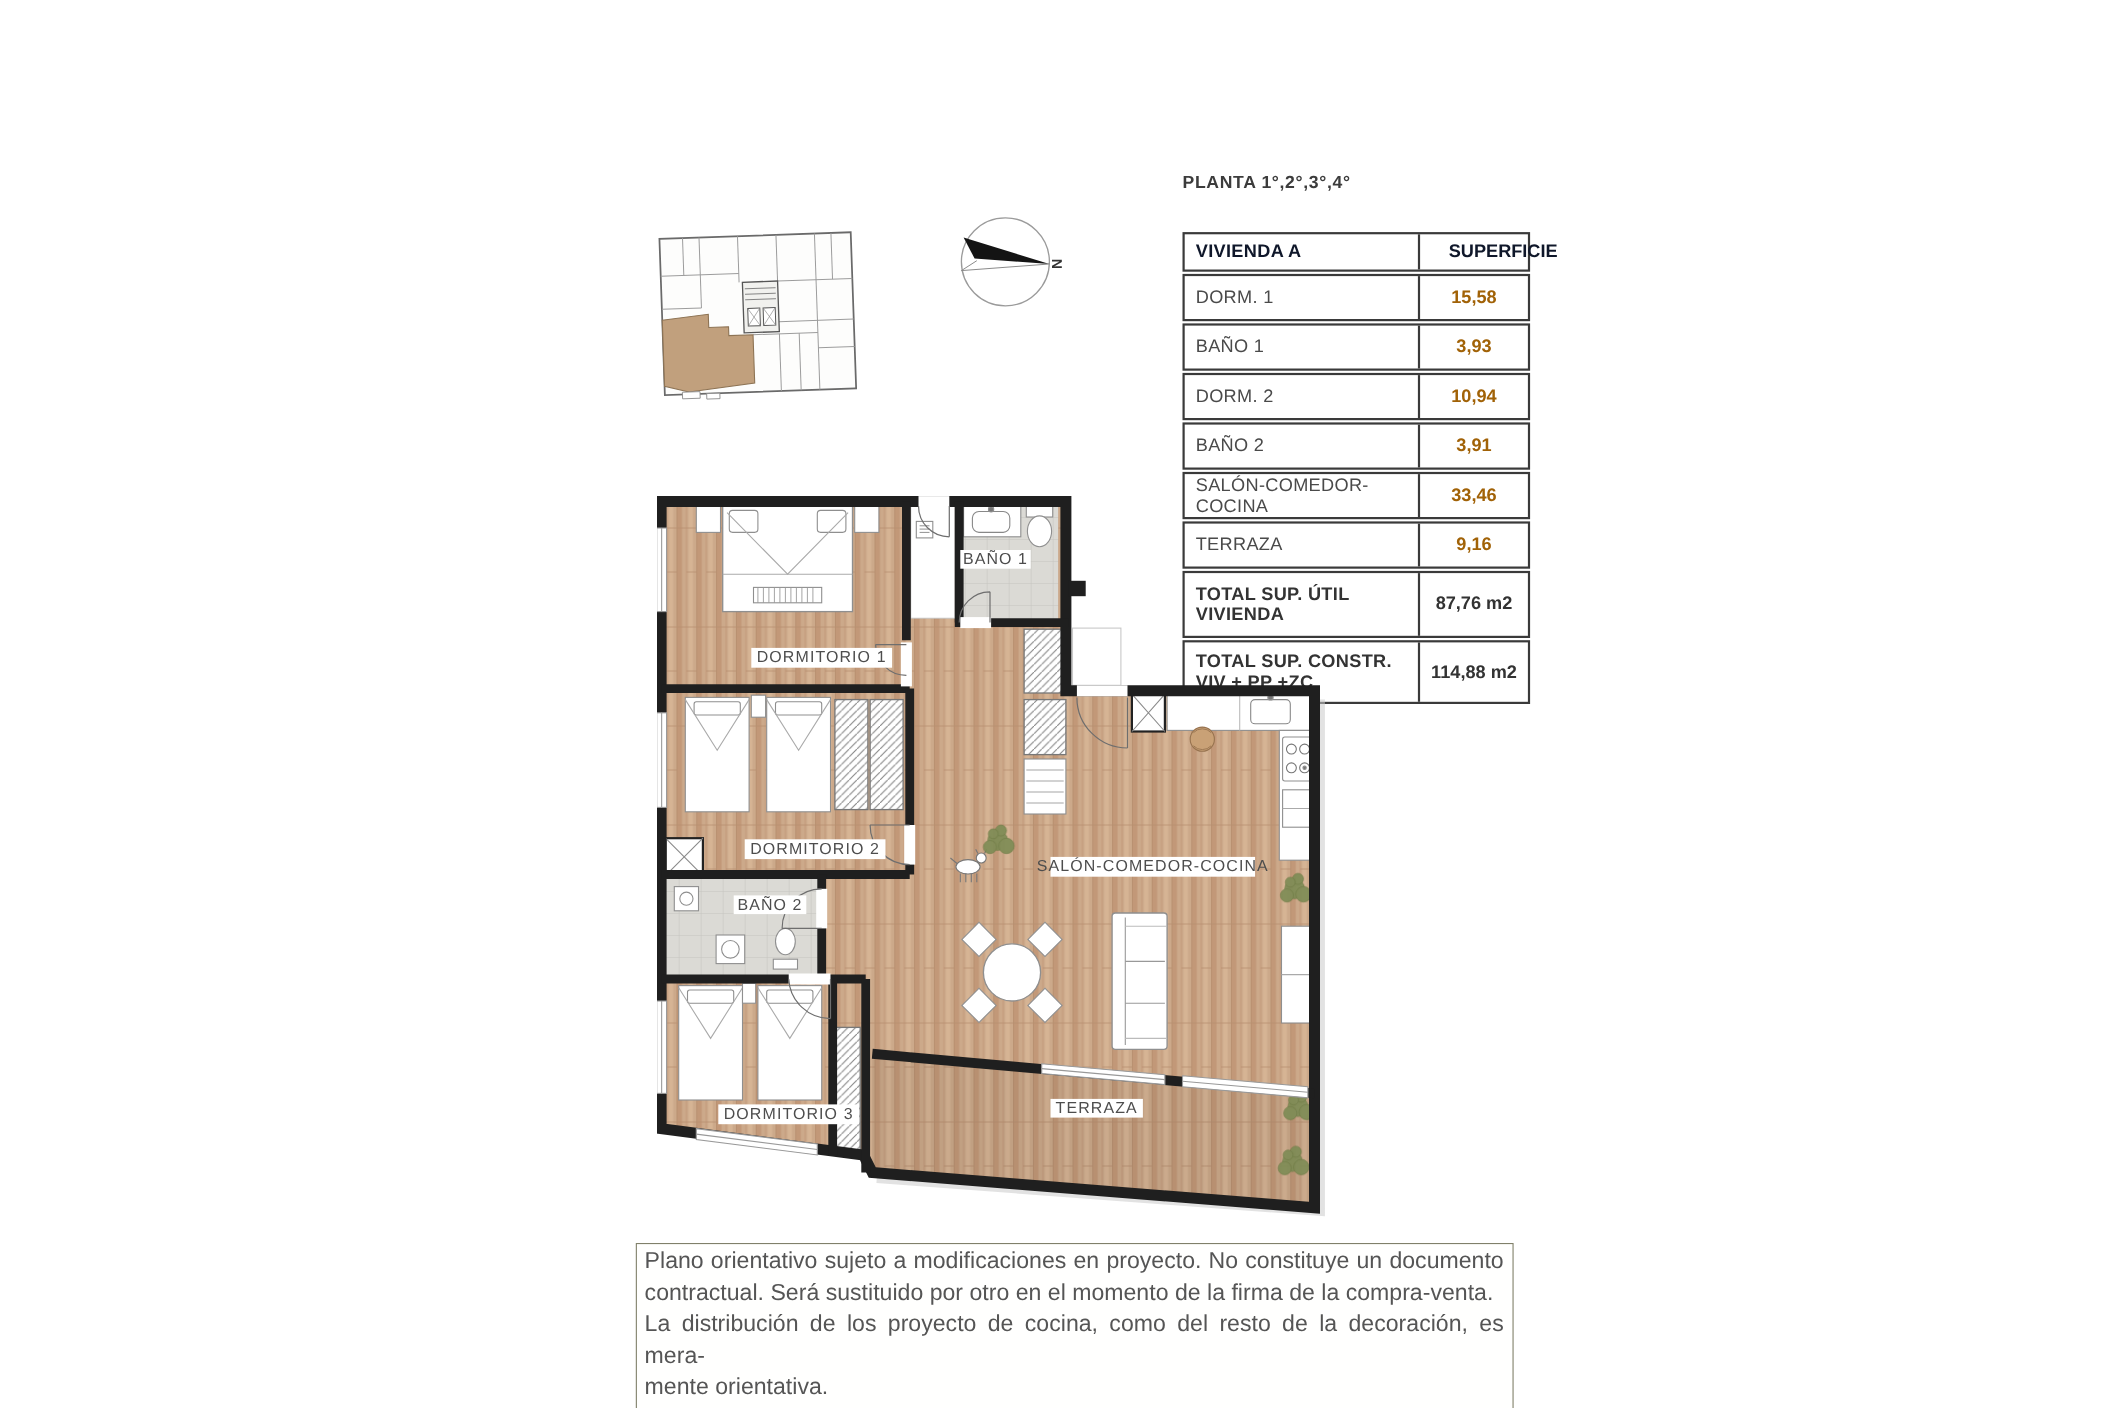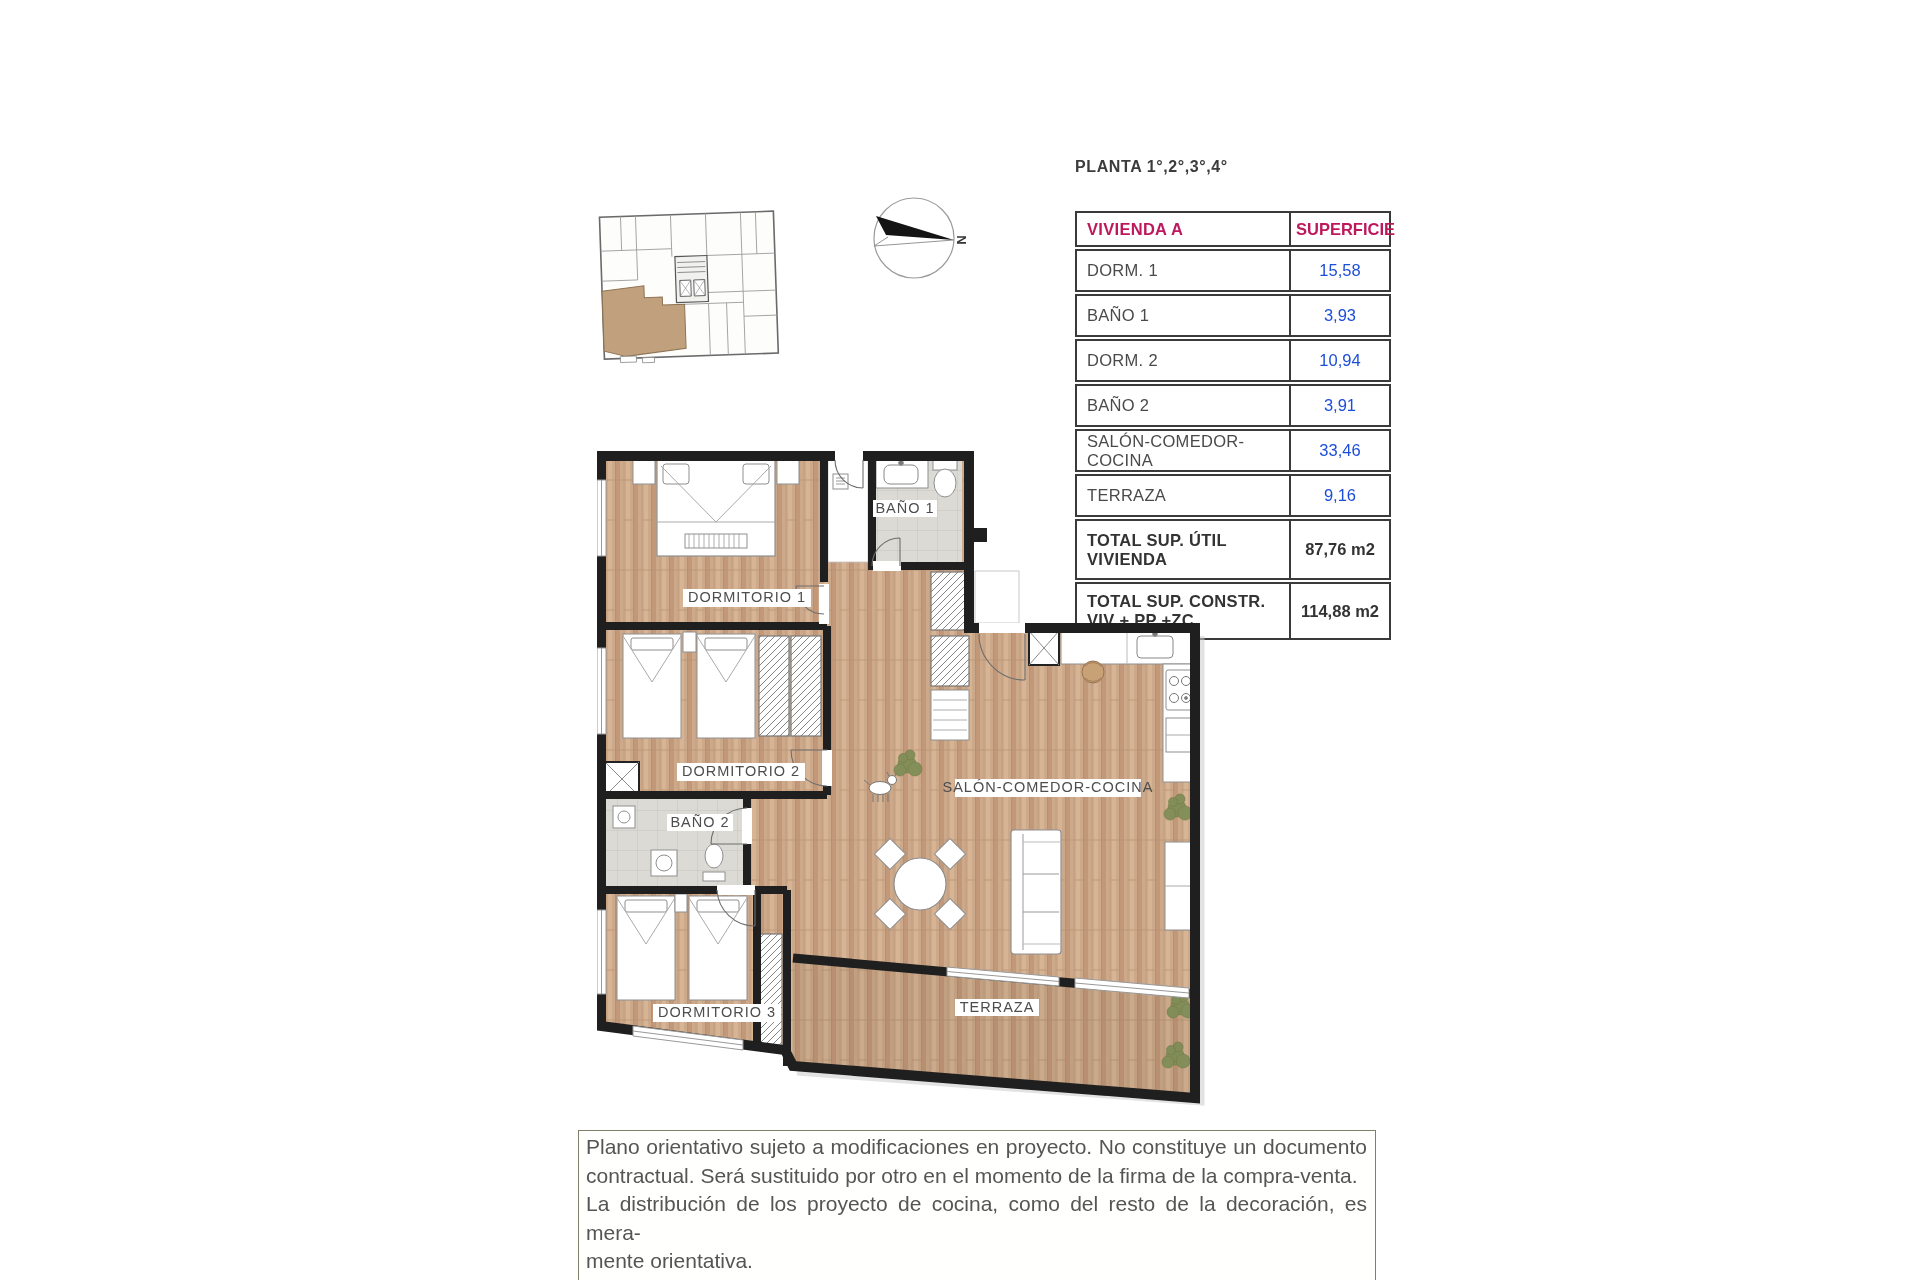--- a/index.html
+++ b/index.html
@@ -11,24 +11,24 @@
   .planta-title{position:absolute;left:1075px;top:158px;font-size:16px;font-weight:bold;
     color:#3c3c3c;letter-spacing:.6px;}
 
   
   .area-table{position:absolute;left:1075px;top:211px;width:316px;}
   .t-row{display:flex;align-items:stretch;border:2px solid #3a3a3a;background:#fff;
     margin-bottom:2px;box-sizing:border-box;}
   .t-c1{flex:0 0 202px;display:flex;align-items:center;padding-left:10px;
     font-size:16.5px;color:#4a4a4a;letter-spacing:.3px;}
   .t-c2{flex:1;border-left:2px solid #3a3a3a;display:flex;align-items:center;
-    justify-content:center;font-size:16.5px;color:#1d4ed8;}
+    justify-content:center;font-size:16.5px;color:#a16207;font-weight:bold;}
   .t-row.hd{height:36px;}
-  .t-row.hd .t-c1,.t-row.hd .t-c2{font-weight:bold;color:#be185d;}
-  .t-row.hd .t-c2{justify-content:flex-start;padding-left:5px;}
+  .t-row.hd .t-c1,.t-row.hd .t-c2{font-weight:bold;color:#0f172a;}
+  .t-row.hd .t-c2{justify-content:flex-start;padding-left:26px;}
   .t-row.d{height:43px;}
   .t-row.tot{height:61px;}
   .t-row.tot .t-c1,.t-row.tot .t-c2{font-weight:bold;color:#333;}
   .t-row.tot2{height:58px;}
   .t-row.tot2 .t-c1{flex-direction:column;align-items:flex-start;justify-content:center;
     line-height:19px;}
 
   
   .disclaimer{position:absolute;left:578px;top:1130px;width:798px;box-sizing:border-box;
     border:1px solid #80806a;background:#fffffe;padding:2px 8px 16px 7px;

